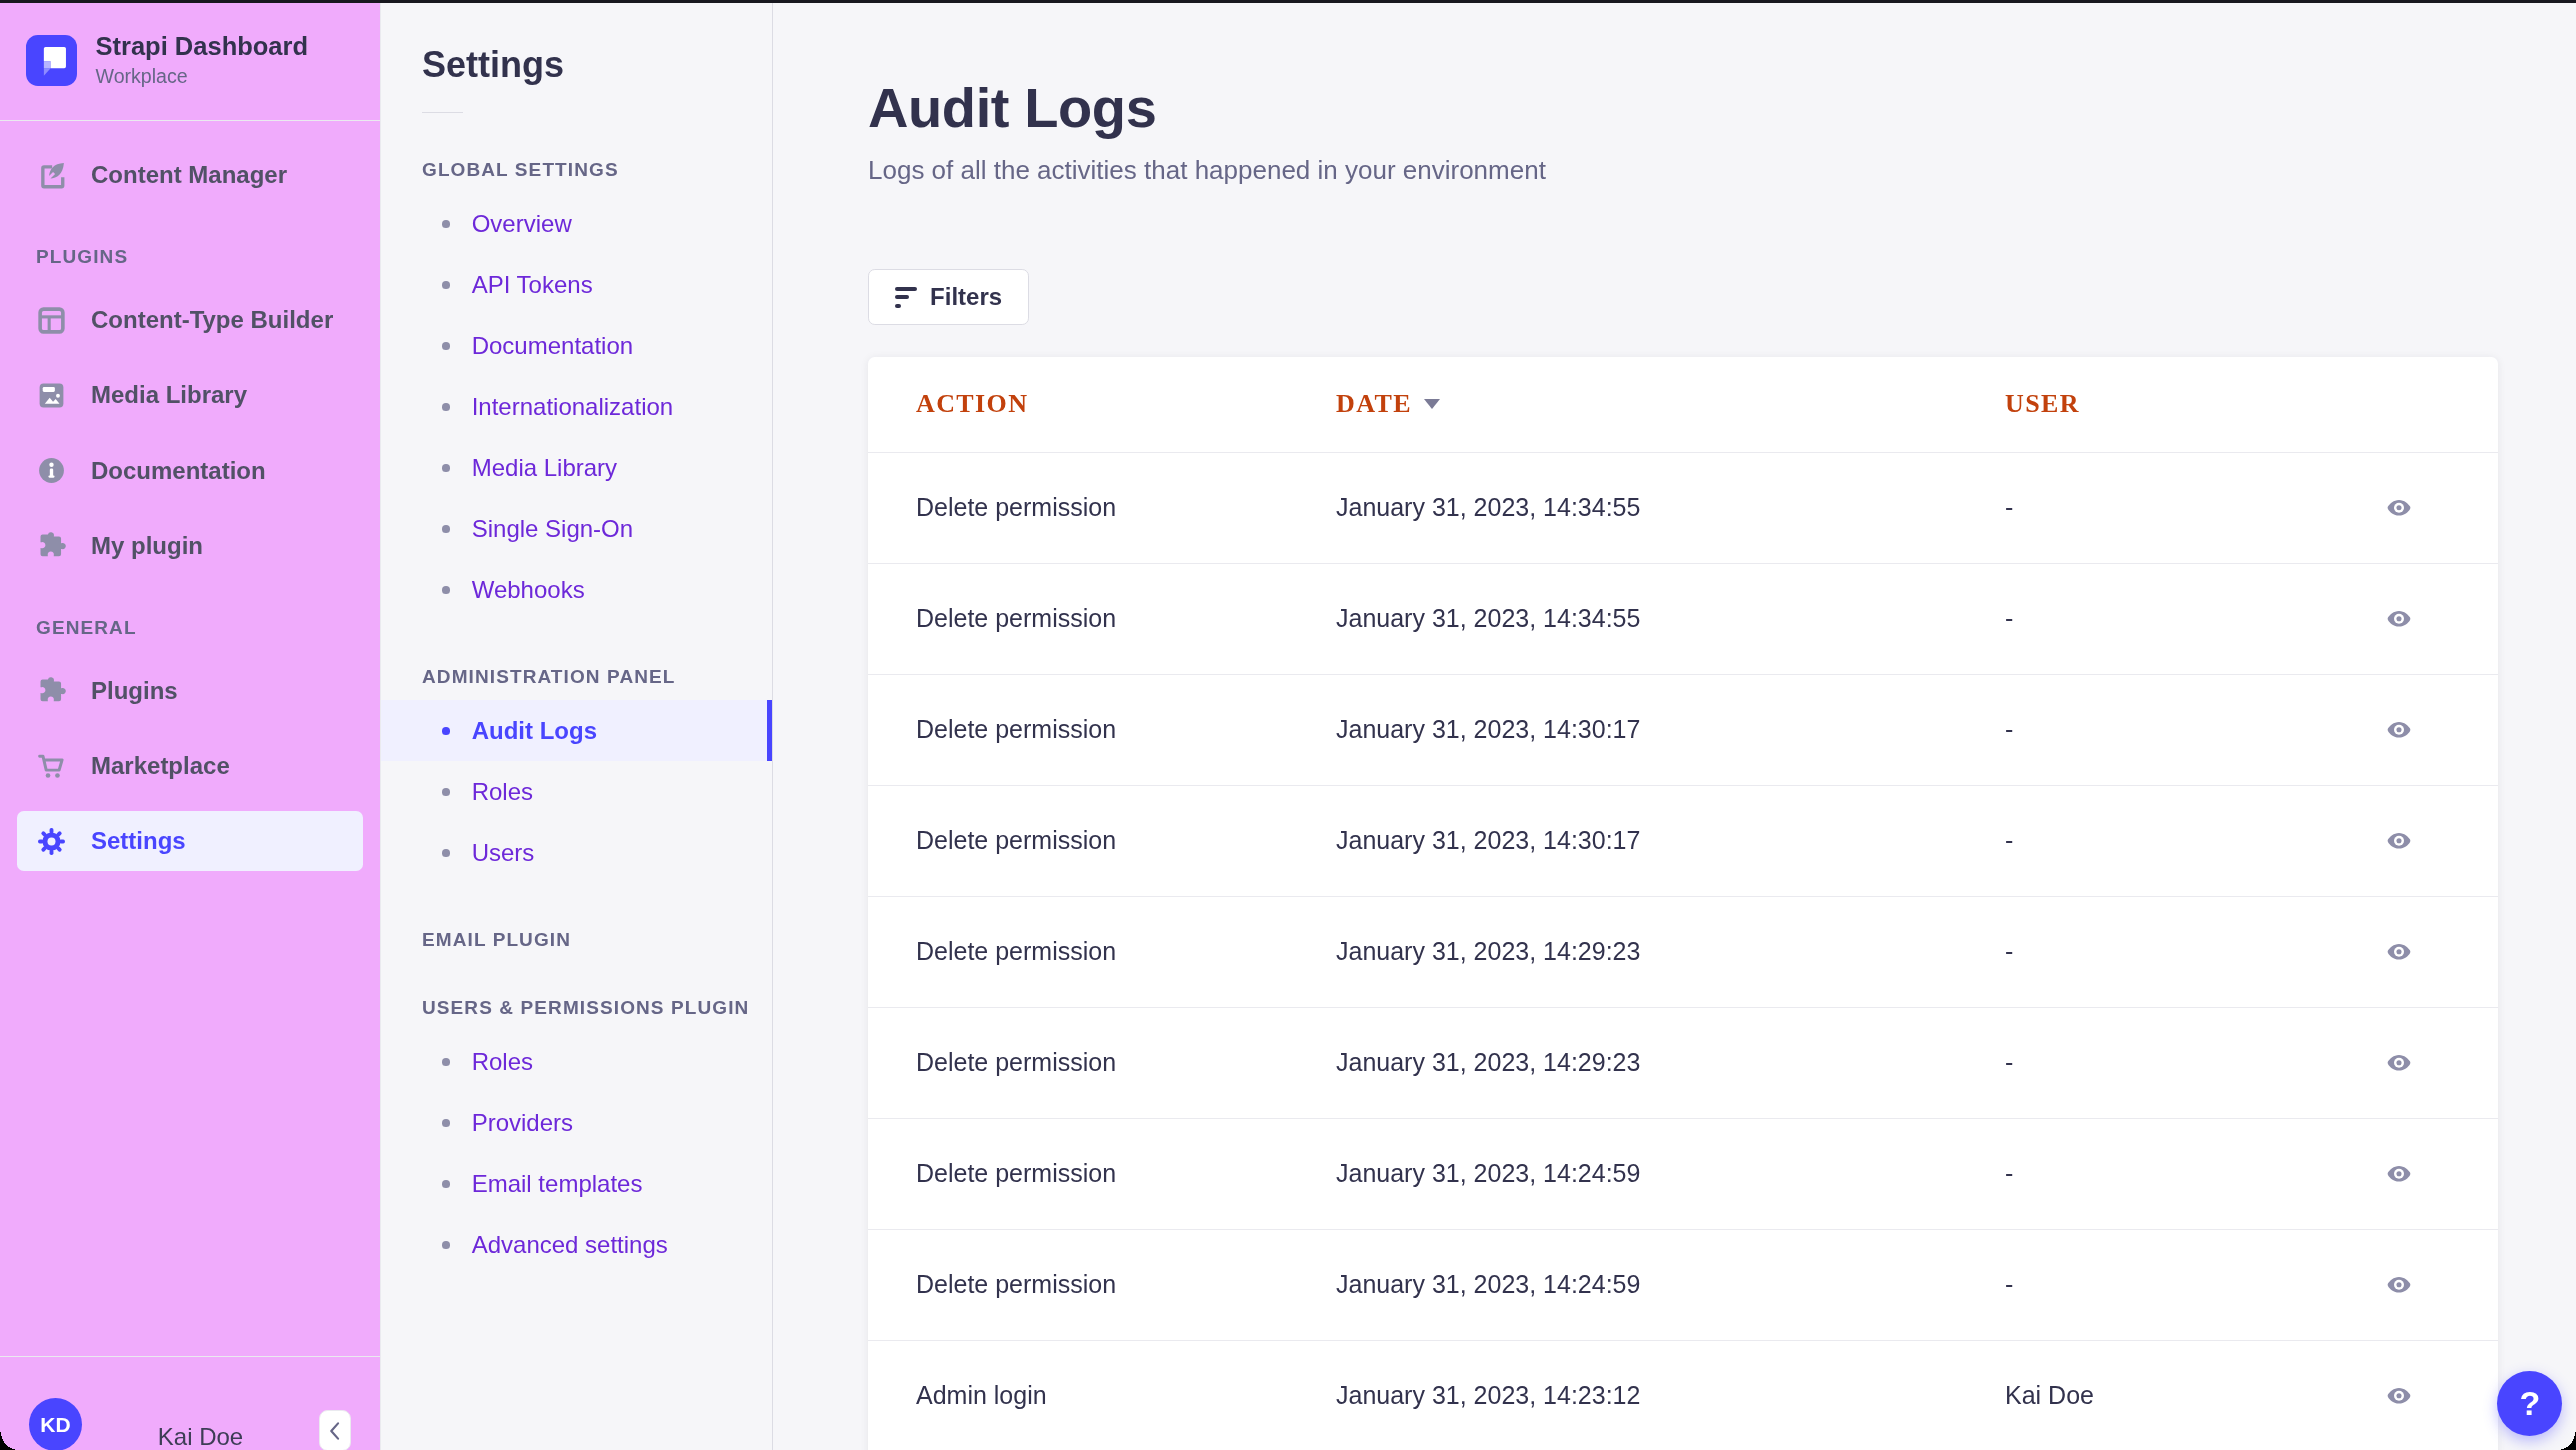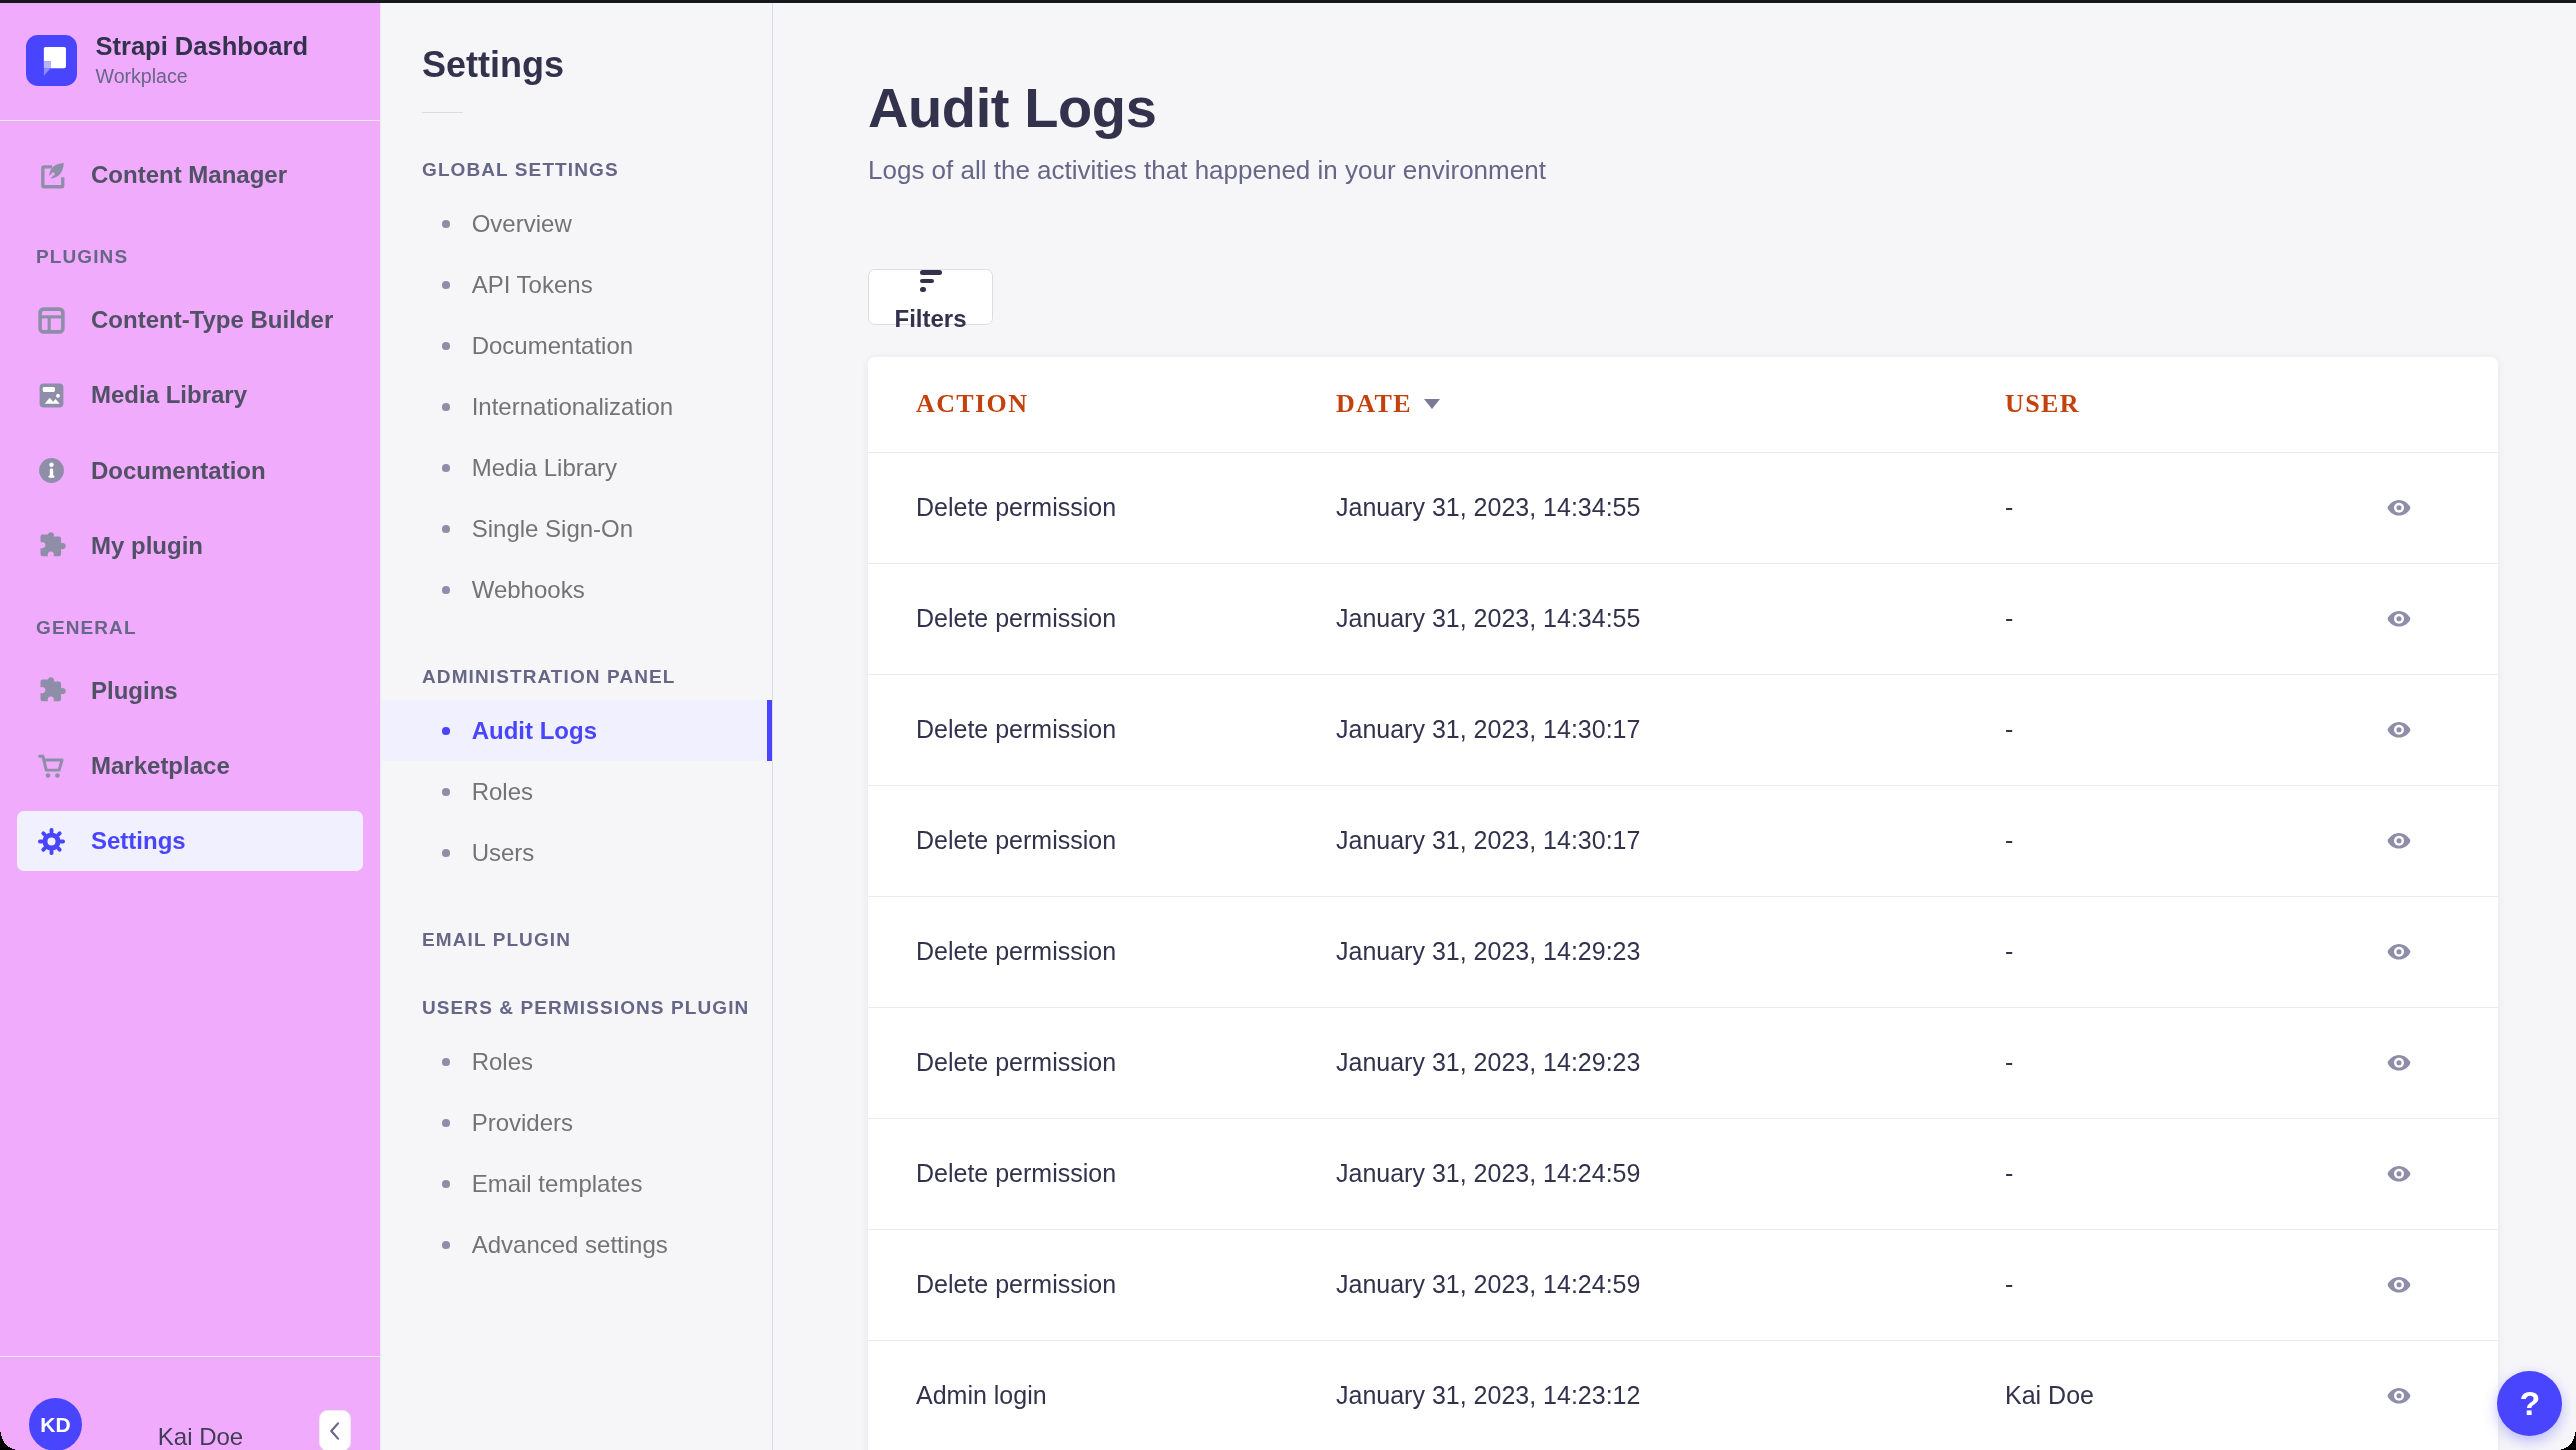--- a/index.html
+++ b/index.html
@@ -72,40 +72,39 @@
   .subnav-section { margin-top: 46px; }
   .subnav-section-label {
     font-size: 19px; font-weight: 700; letter-spacing: 1.1px;
     color: #666687; margin: 0 0 12px 41px;
   }
   .subnav-item {
     height: 61px; display: flex; align-items: center; gap: 22px;
     padding-left: 61px; cursor: pointer; position: relative;
   }
   .subnav-item .bullet { width: 7.7px; height: 7.7px; border-radius: 50%; background: #8e8ea9; flex: 0 0 7.7px; }
-  .subnav-item .subnav-label { font-size: 24px; font-weight: 500; color: #737373; }
+  .subnav-item .subnav-label { font-size: 24px; font-weight: 500; color: #6d28d9; }
   .subnav-item.active { background: #f0f0ff; }
   .subnav-item.active .bullet { background: #4945ff; }
   .subnav-item.active .subnav-label { color: #4945ff; font-weight: 600; }
   .subnav-item.active::after {
     content: ""; position: absolute; right: 0; top: 0; bottom: 0;
     width: 5.1px; background: #4945ff;
   }
 
   
   .content { flex: 1; padding: 0 95px; position: relative; }
   .page-title { font-size: 56px; font-weight: 700; color: #32324d; margin-top: 75px; letter-spacing: -0.4px; }
   .page-subtitle { font-size: 26px; color: #666687; margin-top: 15.3px; }
 
   .filters-btn {
     margin-top: 83px; height: 56px; padding: 0 25.5px;
     background: #fff; border: 1.7px solid #dcdce4; border-radius: 6.8px;
     display: inline-flex; align-items: center; gap: 13.6px; cursor: pointer;
     font-family: "Liberation Sans", sans-serif;
-    flex-direction: column;
   }
   .filters-btn .f-label { font-size: 24px; font-weight: 600; color: #32324d; }
   .filter-ic { display: flex; flex-direction: column; gap: 4.3px; align-items: flex-start; }
   .filter-ic span { display: block; height: 4.3px; border-radius: 2.6px; background: #32324d; }
   .filter-ic .b1 { width: 22px; } .filter-ic .b2 { width: 14.5px; } .filter-ic .b3 { width: 6px; }
 
   .table-card {
     margin-top: 31.5px; background: #fff; border-radius: 6.8px;
     box-shadow: 0 1.7px 8.5px rgba(33,33,52,0.08);
     height: 1158px; overflow: hidden;

